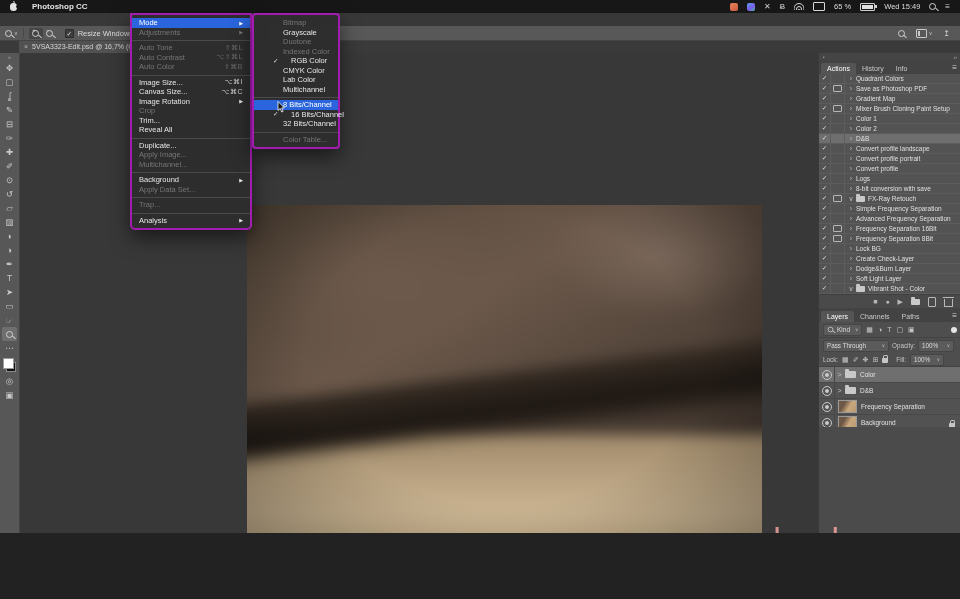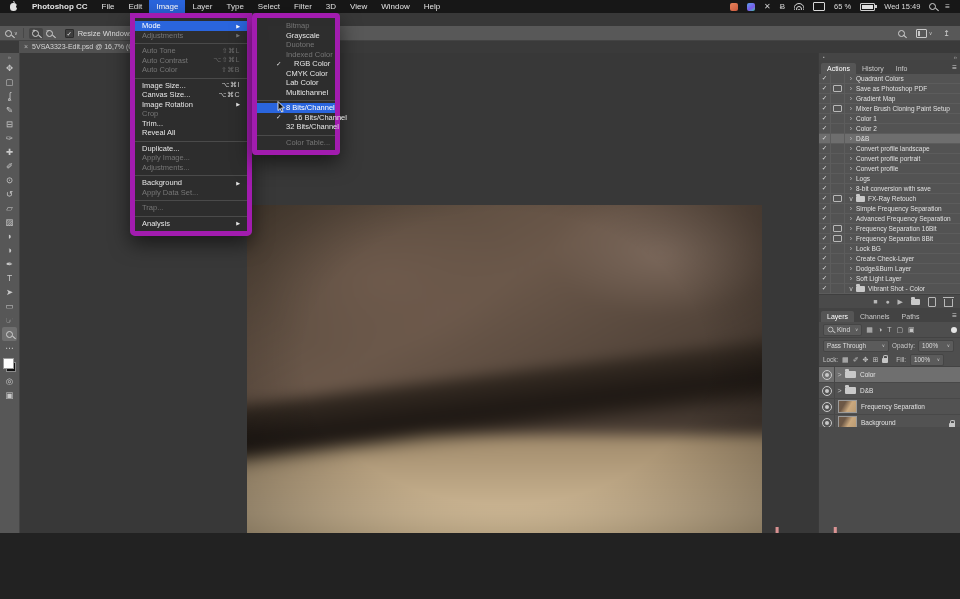--- a/index.html
+++ b/index.html
@@ -143,21 +143,21 @@
   .statusbar{position:absolute;left:0;top:588px;width:818px;height:11px;background:#414141;border-top:1px solid #333;
     display:flex;align-items:center;z-index:9;}
   .sb-zoom{font-size:6.5px;color:#cfcfcf;margin-left:18px;}
   .sb-track{position:relative;margin-left:12px;width:72px;height:7px;background:#565656;border-radius:3px;overflow:hidden;}
   .sb-fill{position:absolute;left:0;top:0;bottom:0;background:#2f6bdb;border-radius:3px;}
   .sb-plabel{position:absolute;left:25px;top:0;height:7px;line-height:7px;font-size:6px;color:#f0f0f0;white-space:nowrap;}
   .sb-cancel{width:7px;height:7px;border-radius:50%;background:#858585;color:#2e2e2e;font-size:5.5px;line-height:7px;
     text-align:center;margin-left:7px;}
   .sb-chev{font-size:6.5px;color:#9a9a9a;margin-left:7px;}
   
-  .ddmenu{position:absolute;background:rgba(45,45,45,0.98);border:5px solid #a21caf;border-radius:0 0 5px 5px;
+  .ddmenu{position:absolute;background:rgba(45,45,45,0.98);border:2px solid #a21caf;border-radius:0 0 5px 5px;
     box-shadow:0 8px 20px rgba(0,0,0,.55);z-index:60;padding:3px 0;box-sizing:border-box;}
   .imagemenu{left:130px;top:13px;width:122px;}
   .modemenu{left:252px;top:13px;width:88px;border-radius:4px;}
   .mi{height:9.5px;display:flex;align-items:center;padding:0 7px;position:relative;font-size:7.5px;color:#e6e6e6;}
   .mi .lbl{white-space:nowrap;}
   .mi .chk{width:9px;margin-left:-1px;flex:none;font-size:6.5px;}
   .modemenu .mi{padding-left:20px;}
   .modemenu .mi .lbl{margin-left:0;}
   .modemenu .mi.nochk .lbl{margin-left:9px;}
   .mi .sc{margin-left:auto;font-size:7px;color:#d0d0d0;letter-spacing:0.5px;}
@@ -172,44 +172,20 @@
   .watermark{position:absolute;left:690px;top:520px;font-size:34px;color:#fca5a5;opacity:.82;z-index:40;letter-spacing:.5px;}
 </style>
 </head>
 <body>
 
 <div id="screen">
 
   <div class="menubar">
     <span class="apple"></span>
     <span class="mb-app">Photoshop CC</span>
-    <span style="display:flex;">
-
-        <span class="mb-item">File</span>
-
-        <span class="mb-item">Edit</span>
-
-        <span class="mb-item active">Image</span>
-
-        <span class="mb-item">Layer</span>
-
-        <span class="mb-item">Type</span>
-
-        <span class="mb-item">Select</span>
-
-        <span class="mb-item">Filter</span>
-
-        <span class="mb-item">3D</span>
-
-        <span class="mb-item">View</span>
-
-        <span class="mb-item">Window</span>
-
-        <span class="mb-item">Help</span>
-      </span>
     <span class="mb-right">
       <span class="appsq orange"></span>
       <span class="appsq blue"></span>
       <span class="xglyph">✕</span>
       <span class="btglyph">Ƀ</span>
       <span class="wifi">
           <i></i>
           <i></i>
           <i></i>
         </span>
@@ -975,21 +951,21 @@
         <span class="lbl">Duplicate...</span>
 
       </div>
 
       <div class="mi dis">
         <span class="lbl">Apply Image...</span>
 
       </div>
 
       <div class="mi dis">
-        <span class="lbl">Adjustments...</span>
+        <span class="lbl">Multichannel...</span>
 
       </div>
 
       <div class="mi divider">
         
         
         
       </div>
 
       <div class="mi">

